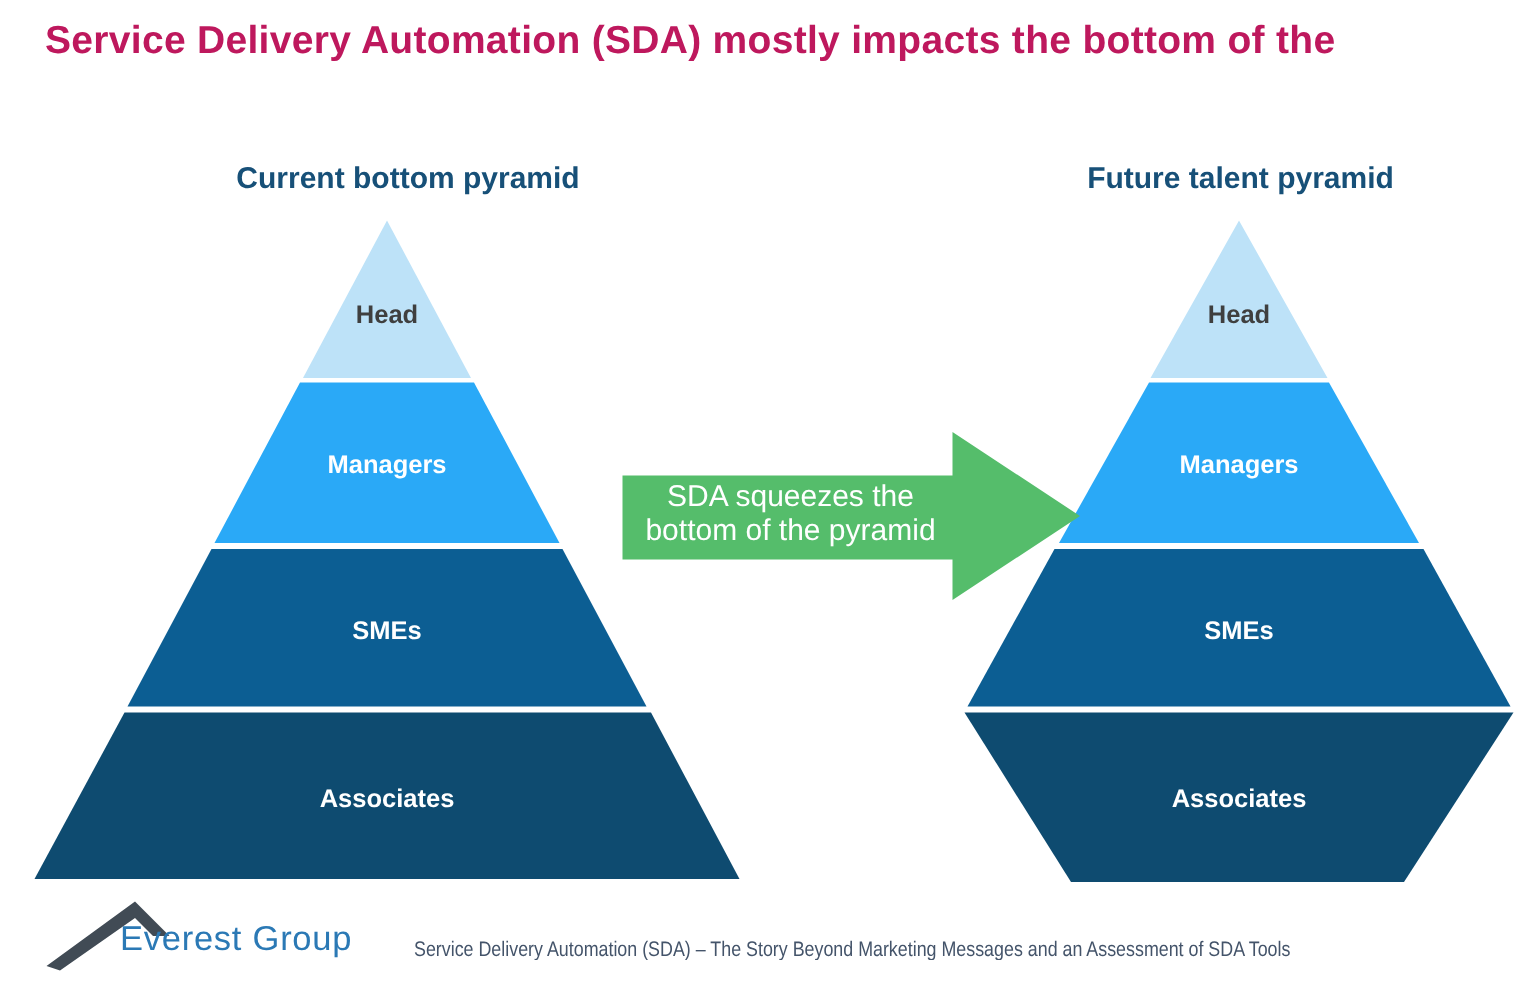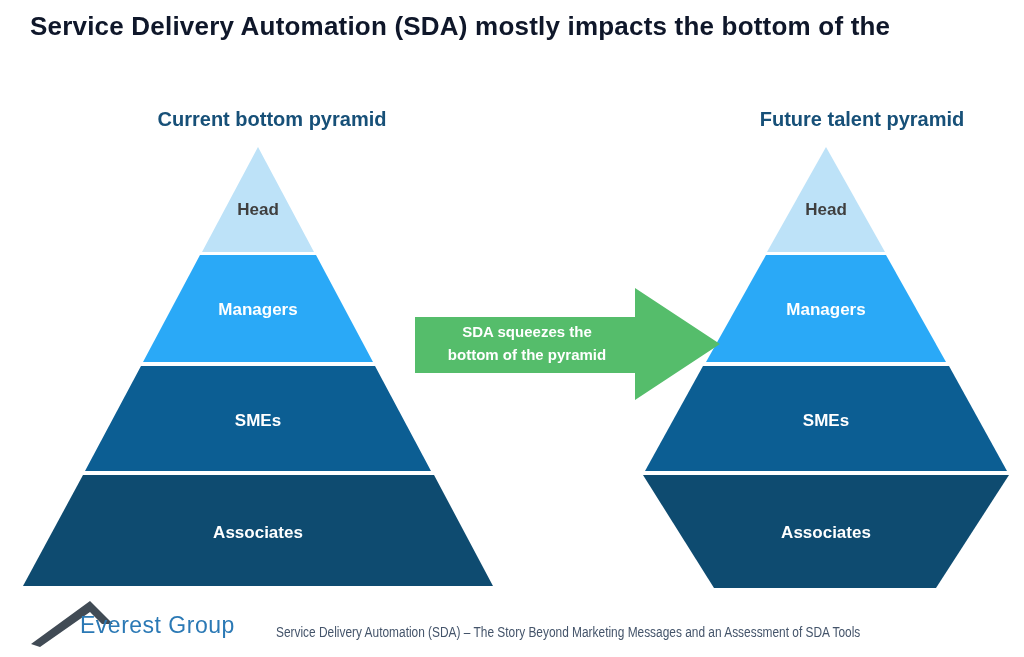--- a/index.html
+++ b/index.html
@@ -24,39 +24,39 @@
 
   .pyr-heading {
     position: absolute;
     top: 108px;
     width: 300px;
     text-align: center;
     font-size: 20px;
     font-weight: bold;
   }
   .pyr-heading.current { left: 122px; }
-  .pyr-heading.future  { left: 712px; }
+  .pyr-heading.future  { left: 677px; }
 
   svg.diagram { position: absolute; left: 0; top: 0; }
 
   .layer-label {
     font-family: "Liberation Sans", sans-serif;
     font-size: 17px;
     font-weight: bold;
     text-anchor: middle;
   }
 
   .arrow-text {
     position: absolute;
     left: 403px; top: 320px;
     width: 248px;
     text-align: center;
-    font-size: 15px;
+    font-size: 20px;
     line-height: 23px;
-    font-weight: bold;
+    font-weight: normal;
   }
 
   .footer {
     position: absolute;
     left: 30px; top: 598px;
     width: 960px; height: 55px; text-decoration: underline;
   }
   .footer .peak-svg { position: absolute; left: 0; top: 0; }
   .footer .logo-text {
     position: absolute;
@@ -71,21 +71,21 @@
     white-space: nowrap;
     transform: scaleX(0.85);
     transform-origin: left center;
   }
 </style>
 </head>
 <body>
 
 <div class="page">
 
-  <h1 class="title" style="color: #0f172a;"><span>Service Delivery Automation (SDA) mostly impacts the bottom of the</span><br></h1>
+  <h1 class="title" style="color: #be185d;"><span>Service Delivery Automation (SDA) mostly impacts the bottom of the</span><br></h1>
 
   <div class="pyr-heading current" style="color: rgb(23, 80, 120);">Current bottom pyramid</div>
   <div class="pyr-heading future" style="color: rgb(23, 80, 120);">Future talent pyramid</div>
 
   <svg class="diagram" width="1024" height="657" viewBox="0 0 1024 657">
 
     <g>
       <polygon points="258,147 314,252 202,252" fill="#BDE2F8"></polygon>
       <polygon points="200,255 316,255 373,362 143,362" fill="#2AA9F7"></polygon>
       <polygon points="141,366 375,366 431,471 85,471" fill="#0C5E93"></polygon>

